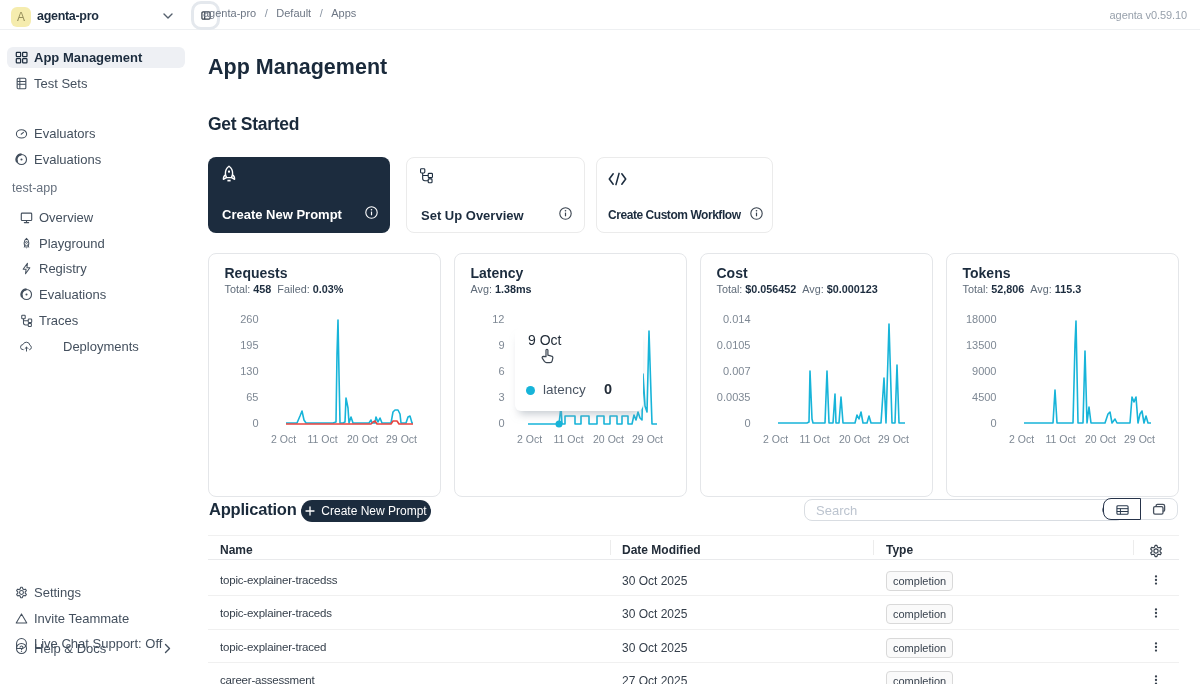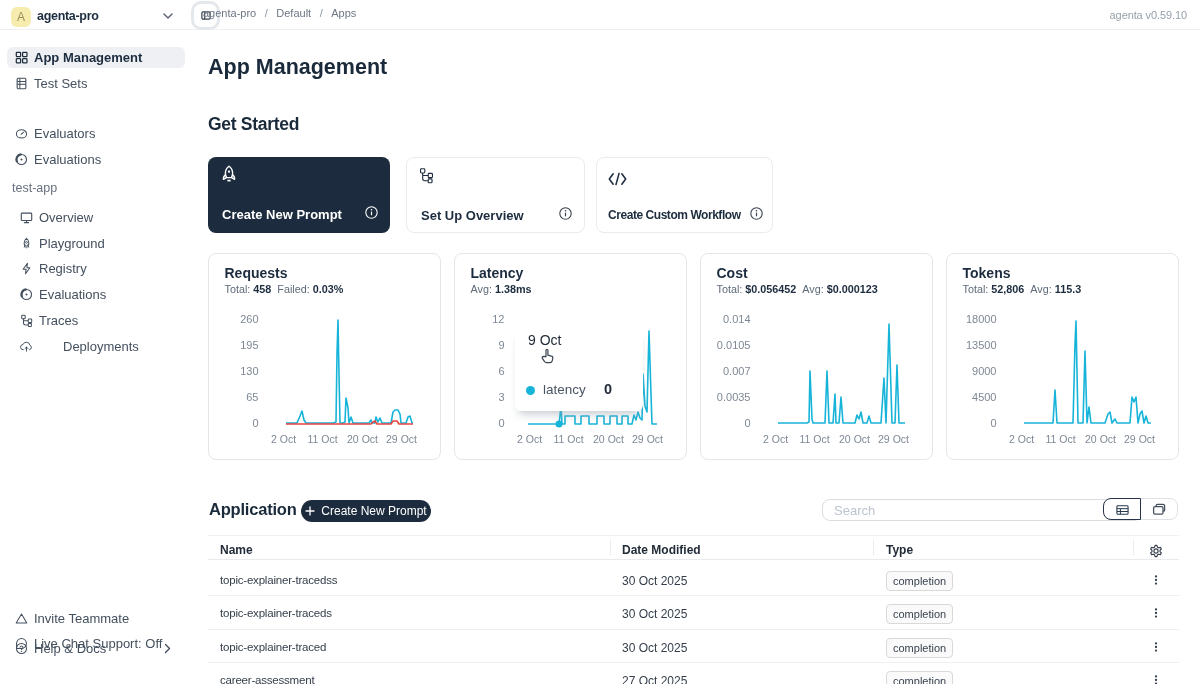--- a/index.html
+++ b/index.html
@@ -6,21 +6,21 @@
   html,body { width:1200px; height:684px; background:#fff; font-family:"Liberation Sans", sans-serif; overflow:hidden; }
   #page { position:relative; width:1200px; height:684px; background:#fff; }
   .abs { position:absolute; }
   .nav-item { position:absolute; left:7px; width:178px; height:24px; display:flex; align-items:center; color:#44505e; font-size:13px; }
   .nav-item svg { margin-left:8px; flex:0 0 auto; width:13px; height:13px; }
   .nav-item .txt { margin-left:6px; }
   .nav-item.ind svg { margin-left:13px; }
   .nav-item.active { background:#eef0f4; border-radius:6px; color:#1c2c3e; font-weight:bold; }
   .card2 { position:absolute; top:157px; height:76px; background:#fff; border:1px solid #ebebeb; border-radius:8px; }
   .gs-label { position:absolute; left:14px; top:50px; font-size:13px; white-space:nowrap; font-weight:bold; color:#1c2c3e; }
-  .statcard { position:absolute; top:253px; width:233px; height:207px; border:1px solid #e4e6e9; border-radius:8px; background:#fff; }
+  .statcard { position:absolute; top:253px; width:233px; height:244px; border:1px solid #e4e6e9; border-radius:8px; background:#fff; }
   .sc-title { position:absolute; left:15.5px; top:10.5px; font-size:14px; font-weight:bold; color:#1c2c3e; }
   .sc-sub { position:absolute; left:15.5px; top:28.5px; font-size:10.8px; color:#5e6a78; }
   .sc-sub b { color:#1c2c3e; }
   .chart { position:absolute; left:0; top:0; }
   .tag { display:inline-block; border:1px solid #d9d9d9; background:#fafafa; border-radius:4px; font-size:11px; color:#39434f; padding:2px 6px 2px; line-height:14px; }
 </style>
 </head>
 <body>
 <div id="page">
 
@@ -112,20 +112,27 @@
     <span class="txt">Traces</span>
   </div>
   <div class="nav-item ind" style="top:334px;gap:24px;">
     <svg width="16" height="15" viewBox="0 0 16 15">
         <path d="M4 11.5 a3.2 3.2 0 0 1 -.3 -6.4 A4.4 4.4 0 0 1 12.2 6 a2.9 2.9 0 0 1 -.4 5.5" fill="none" stroke="#44505e" stroke-width="1.2" stroke-linecap="round"></path>
         <path d="M8 13.2 V8.4 M6.2 10 L8 8.2 L9.8 10" fill="none" stroke="#44505e" stroke-width="1.2" stroke-linecap="round" stroke-linejoin="round"></path>
       </svg>
     <span class="txt">Deployments</span>
   </div>
 
+  <div class="nav-item" style="top:580px;">
+    <svg width="15" height="15" viewBox="0 0 14 14">
+        <path d="M5.5 3.2 L6.1 1.4 L7.9 1.4 L8.5 3.2 L9.6 3.8 L11.4 3.4 L12.3 5.0 L11.0 6.4 L11.0 7.6 L12.3 9.0 L11.4 10.6 L9.6 10.2 L8.5 10.8 L7.9 12.6 L6.1 12.6 L5.5 10.8 L4.4 10.2 L2.6 10.6 L1.7 9.0 L3.0 7.6 L3.0 6.4 L1.7 5.0 L2.6 3.4 L4.4 3.8 Z" fill="none" stroke="#44505e" stroke-width="1.15" stroke-linejoin="round"></path>
+        <circle cx="7" cy="7" r="2.1" fill="none" stroke="#44505e" stroke-width="1.15"></circle>
+      </svg>
+    <span class="txt">Settings</span>
+  </div>
   <div class="nav-item" style="top:606px;">
     <svg width="15" height="15" viewBox="0 0 15 15">
         <path d="M7.5 2.2 L13.6 12.6 H1.4 Z" fill="none" stroke="#44505e" stroke-width="1.2" stroke-linejoin="round"></path>
       </svg>
     <span class="txt">Invite Teammate</span>
   </div>
   <div class="nav-item" style="top:631px;">
     <svg width="15" height="15" viewBox="0 0 15 15">
         <path d="M7.5 1.8 a5.7 5.7 0 0 1 0 11.4 H1.8 V7.5 a5.7 5.7 0 0 1 5.7 -5.7 z" fill="none" stroke="#44505e" stroke-width="1.2" stroke-linejoin="round"></path>
       </svg>
@@ -277,21 +284,21 @@
       <path d="M77 169 L106 169 L108 136 L110 169 L126 169 L128 90 L129 67 L131 169 L136 169 L138 97 L140 169 L142 153 L144 169 L158 169 L161 160 L163 158 L165 169 L168 165 L170 169 L183 169 L185 143 L187 148 L189 143 L191 169 L193 160 L195 157 L197 169 L199 162 L201 169 L204 169" fill="none" stroke="#17b4d9" stroke-width="1.6" stroke-linejoin="round"></path>
     </svg>
   </div>
 
   <div class="abs" style="left:209px;top:500px;font-size:16.5px;font-weight:bold;color:#1a2a3b;letter-spacing:-0.2px;">Application</div>
   <div class="abs" style="left:301px;top:500px;width:130px;height:22px;background:#1c2c3e;border-radius:11px;color:#fff;font-size:12px;display:flex;align-items:center;justify-content:center;">
     <svg width="10" height="10" viewBox="0 0 10 10" style="margin-right:6px;">
         <path d="M5 1v8M1 5h8" stroke="#fff" stroke-width="1.3" stroke-linecap="round"></path>
       </svg>Create New Prompt
   </div>
-  <div class="abs" style="left:822px;top:499px;width:320px;height:22px;border:1px solid #d9dde2;border-radius:8px;background:#fff;">
+  <div class="abs" style="left:804px;top:499px;width:320px;height:22px;border:1px solid #d9dde2;border-radius:8px;background:#fff;">
     <div style="position:absolute;left:11px;top:3px;font-size:13px;color:#bcc4cf;">Search</div>
     <svg style="position:absolute;right:8px;top:4px;" width="14" height="14" viewBox="0 0 14 14">
         <circle cx="6" cy="6" r="4.2" fill="none" stroke="#5b6675" stroke-width="1.3"></circle>
         <line x1="9.2" y1="9.2" x2="12.5" y2="12.5" stroke="#5b6675" stroke-width="1.3" stroke-linecap="round"></line>
       </svg>
   </div>
   <div class="abs" style="left:1103px;top:498px;width:75px;height:22px;border:1px solid #dde1e6;border-radius:8px;background:#fff;"></div>
   <div class="abs" style="left:1103px;top:498px;width:38px;height:22px;border:1.4px solid #26334a;border-radius:8px 0 0 8px;background:#fff;"></div>
   <svg class="abs" style="left:1115.5px;top:504.5px;" width="13" height="10" viewBox="0 0 15 12">
       <rect x="0.8" y="0.8" width="13.4" height="10.4" rx="1.2" fill="none" stroke="#2a3a4d" stroke-width="1.3"></rect>

